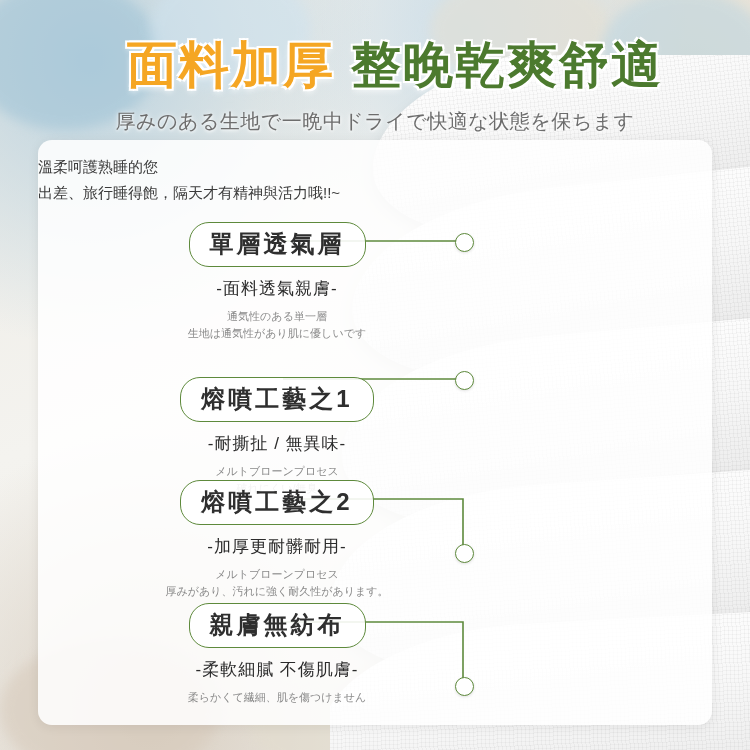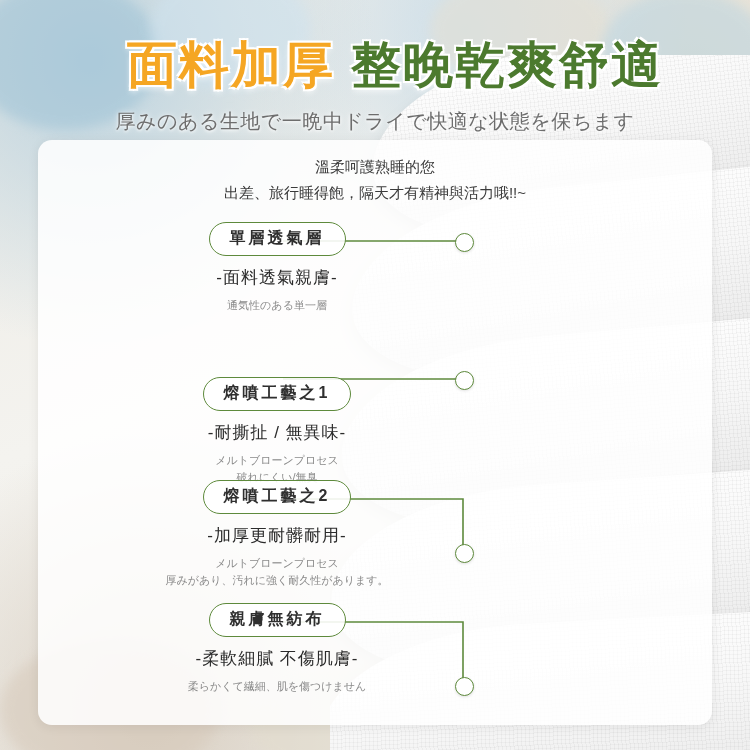--- a/index.html
+++ b/index.html
@@ -117,21 +117,20 @@
     background: rgba(255,255,255,.86);
     border-radius: 14px;
     box-shadow: 0 2px 12px rgba(0,0,0,.07);
   }
 
   .card-intro {
     position: absolute;
     left: 0;
     top: 14px;
     width: 674px;
-    text-align: center;
     font-size: 15px;
     color: #3b3b3b;
     line-height: 1.75;
   }
 
   
   .feature {
     position: absolute;
     left: 24px;
     width: 430px;
@@ -140,21 +139,21 @@
   .fa1 { top: 82px; }
   .fa2 { top: 237px; }
   .fa3 { top: 340px; }
   .fa4 { top: 463px; }
 
   .pill {
     display: inline-block;
     border: 1.6px solid #5e8a3c;
     border-radius: 20px;
     padding: 5px 20px 6px;
-    font-size: 16px;
+    font-size: 24px;
     font-weight: bold;
     color: #2f2f2f;
     letter-spacing: 3px;
     background: rgba(255,255,255,.9);
   }
   .feat-main {
     margin-top: 10px;
     font-size: 17px;
     color: #2b2b2b;
     letter-spacing: 1px;
@@ -230,20 +229,21 @@
     <div class="dot" style="left:417px; top:93px;"></div>
     <div class="dot" style="left:417px; top:231px;"></div>
     <div class="dot" style="left:417px; top:404px;"></div>
     <div class="dot" style="left:417px; top:537px;"></div>
 
     <div class="feature fa1">
       <div class="pill">單層透氣層</div>
       <div class="feat-main">-面料透氣親膚-</div>
       <div class="feat-jp">
         <div>通気性のある単一層</div>
+        <div>生地は通気性があり肌に優しいです</div>
       </div>
     </div>
 
     <div class="feature fa2">
       <div class="pill">熔噴工藝之1</div>
       <div class="feat-main">-耐撕扯 / 無異味-</div>
       <div class="feat-jp">
         <div>メルトブローンプロセス</div>
         <div>破れにくい/無臭</div>
       </div>

